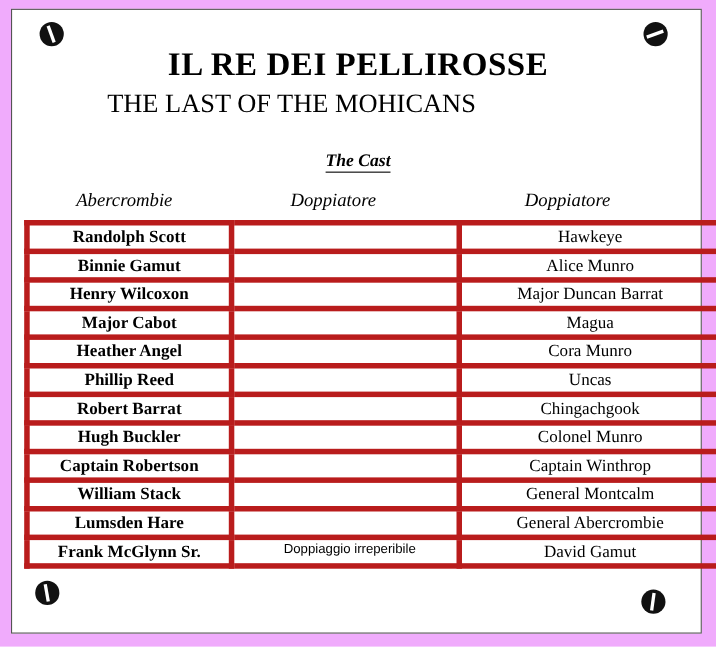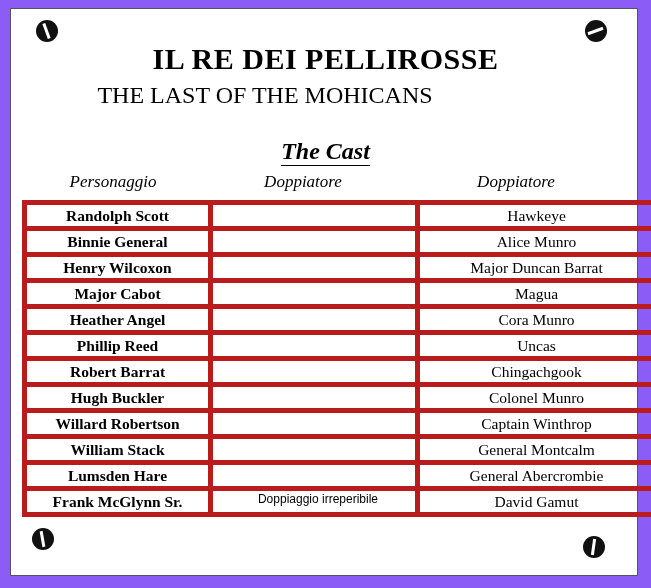--- a/index.html
+++ b/index.html
@@ -10,21 +10,21 @@
   body {
     width: 651px;
     height: 588px;
     font-family: "Liberation Serif", serif;
     overflow: hidden;
   }
   .page {
     position: relative;
     width: 651px;
     height: 588px;
-    background: #8b5cf6;
+    background: #f0abfc;
     box-sizing: border-box;
   }
   .sheet-border {
     position: absolute;
     left: 10px;
     top: 8px;
     width: 628px;
     height: 568px;
     border: 1px solid #555555;
     box-sizing: border-box;
@@ -83,21 +83,21 @@
     font-size: 24px;
     font-weight: normal;
     color: #000000;
   }
   .cast-heading {
     position: absolute;
     left: 0;
     top: 138px;
     width: 651px;
     text-align: center;
-    font-size: 24px;
+    font-size: 16px;
     font-style: italic;
     font-weight: bold;
     color: #000000;
   }
   .cast-heading span {
     border-bottom: 1px solid #000000;
     padding-bottom: 1px;
   }
 
   .col-headers {
@@ -184,34 +184,34 @@
   <div class="content">
 
     <div class="title-main">IL RE DEI PELLIROSSE</div>
     <div class="title-sub">THE LAST OF THE MOHICANS</div>
 
     <div class="cast-heading">
       <span>The Cast</span>
     </div>
 
     <div class="col-headers">
-      <div class="ch-interprete">Personaggio</div>
+      <div class="ch-interprete">Abercrombie</div>
       <div class="ch-doppiatore">Doppiatore</div>
       <div class="ch-personaggio">Doppiatore</div>
     </div>
 
     <table class="cast">
       <tbody>
         <tr>
           <td class="c-interprete">Randolph Scott</td>
           <td class="c-doppiatore"></td>
           <td class="c-personaggio">Hawkeye</td>
         </tr>
         <tr>
-          <td class="c-interprete">Binnie General</td>
+          <td class="c-interprete">Binnie Gamut</td>
           <td class="c-doppiatore"></td>
           <td class="c-personaggio">Alice Munro</td>
         </tr>
         <tr>
           <td class="c-interprete">Henry Wilcoxon</td>
           <td class="c-doppiatore"></td>
           <td class="c-personaggio">Major Duncan Barrat</td>
         </tr>
         <tr>
           <td class="c-interprete">Major Cabot</td>
@@ -232,21 +232,21 @@
           <td class="c-interprete">Robert Barrat</td>
           <td class="c-doppiatore"></td>
           <td class="c-personaggio">Chingachgook</td>
         </tr>
         <tr>
           <td class="c-interprete">Hugh Buckler</td>
           <td class="c-doppiatore"></td>
           <td class="c-personaggio">Colonel Munro</td>
         </tr>
         <tr>
-          <td class="c-interprete">Willard Robertson</td>
+          <td class="c-interprete">Captain Robertson</td>
           <td class="c-doppiatore"></td>
           <td class="c-personaggio">Captain Winthrop</td>
         </tr>
         <tr>
           <td class="c-interprete">William Stack</td>
           <td class="c-doppiatore"></td>
           <td class="c-personaggio">General Montcalm</td>
         </tr>
         <tr>
           <td class="c-interprete">Lumsden Hare</td>

